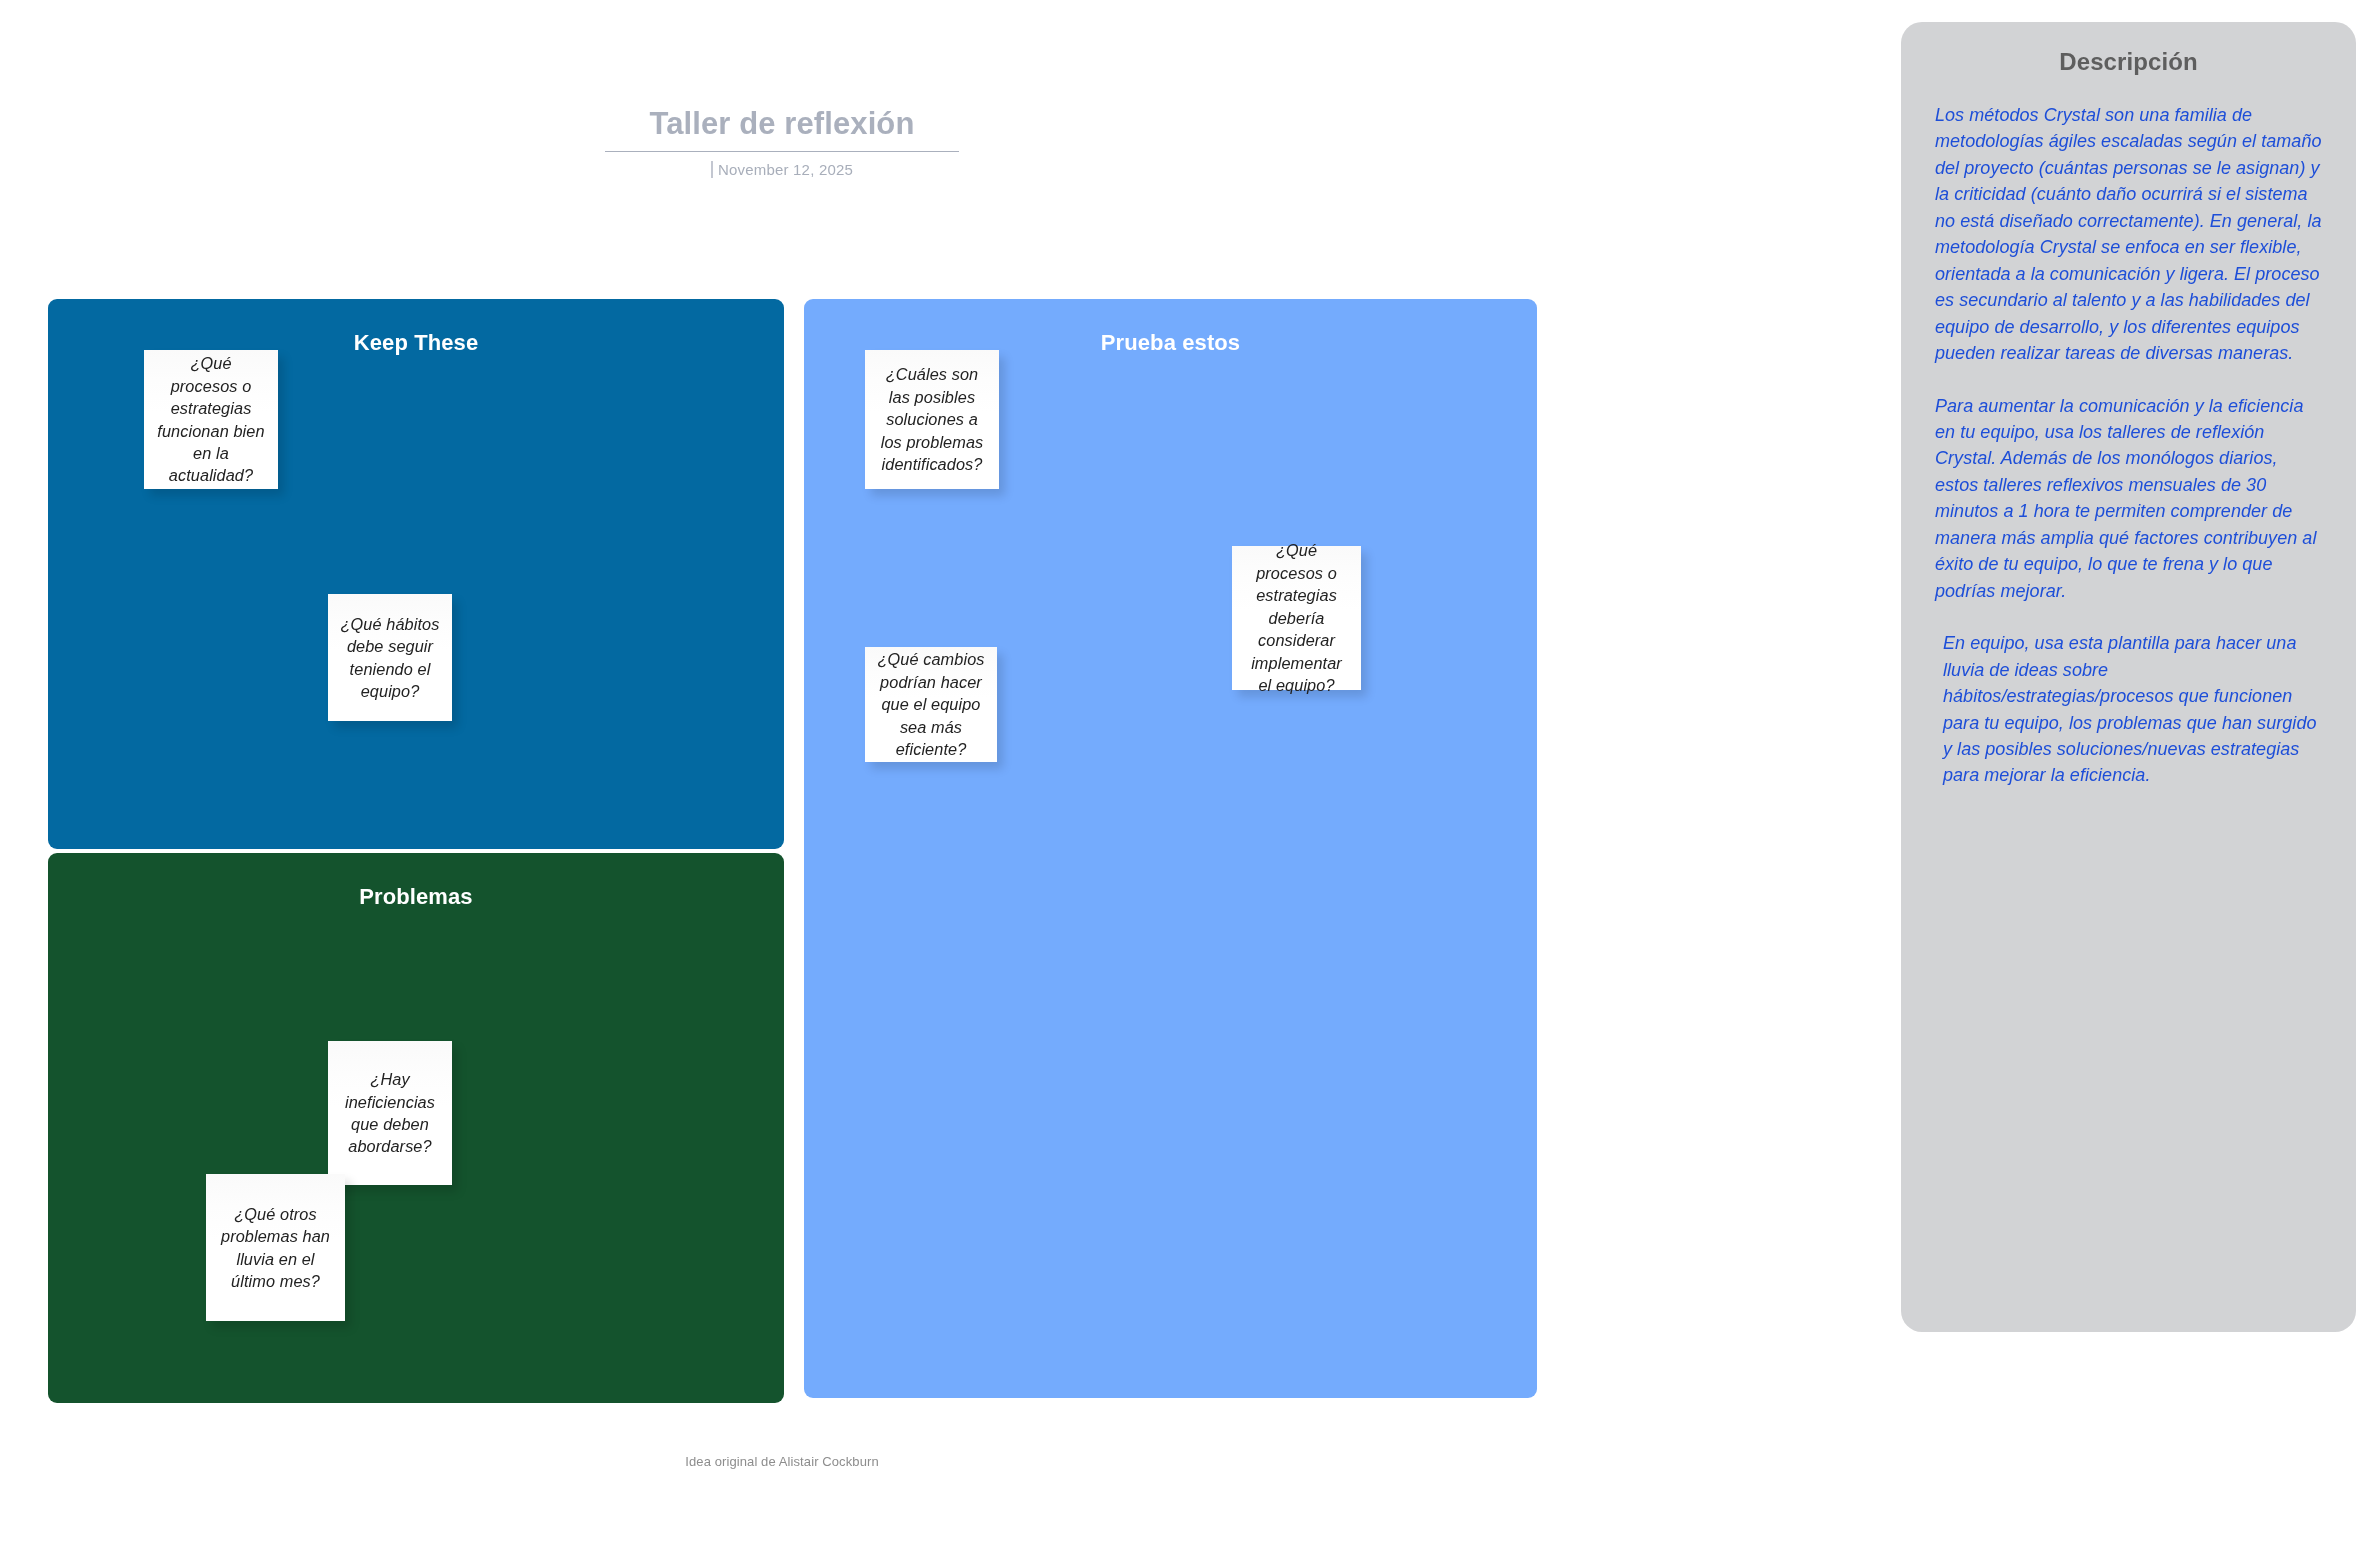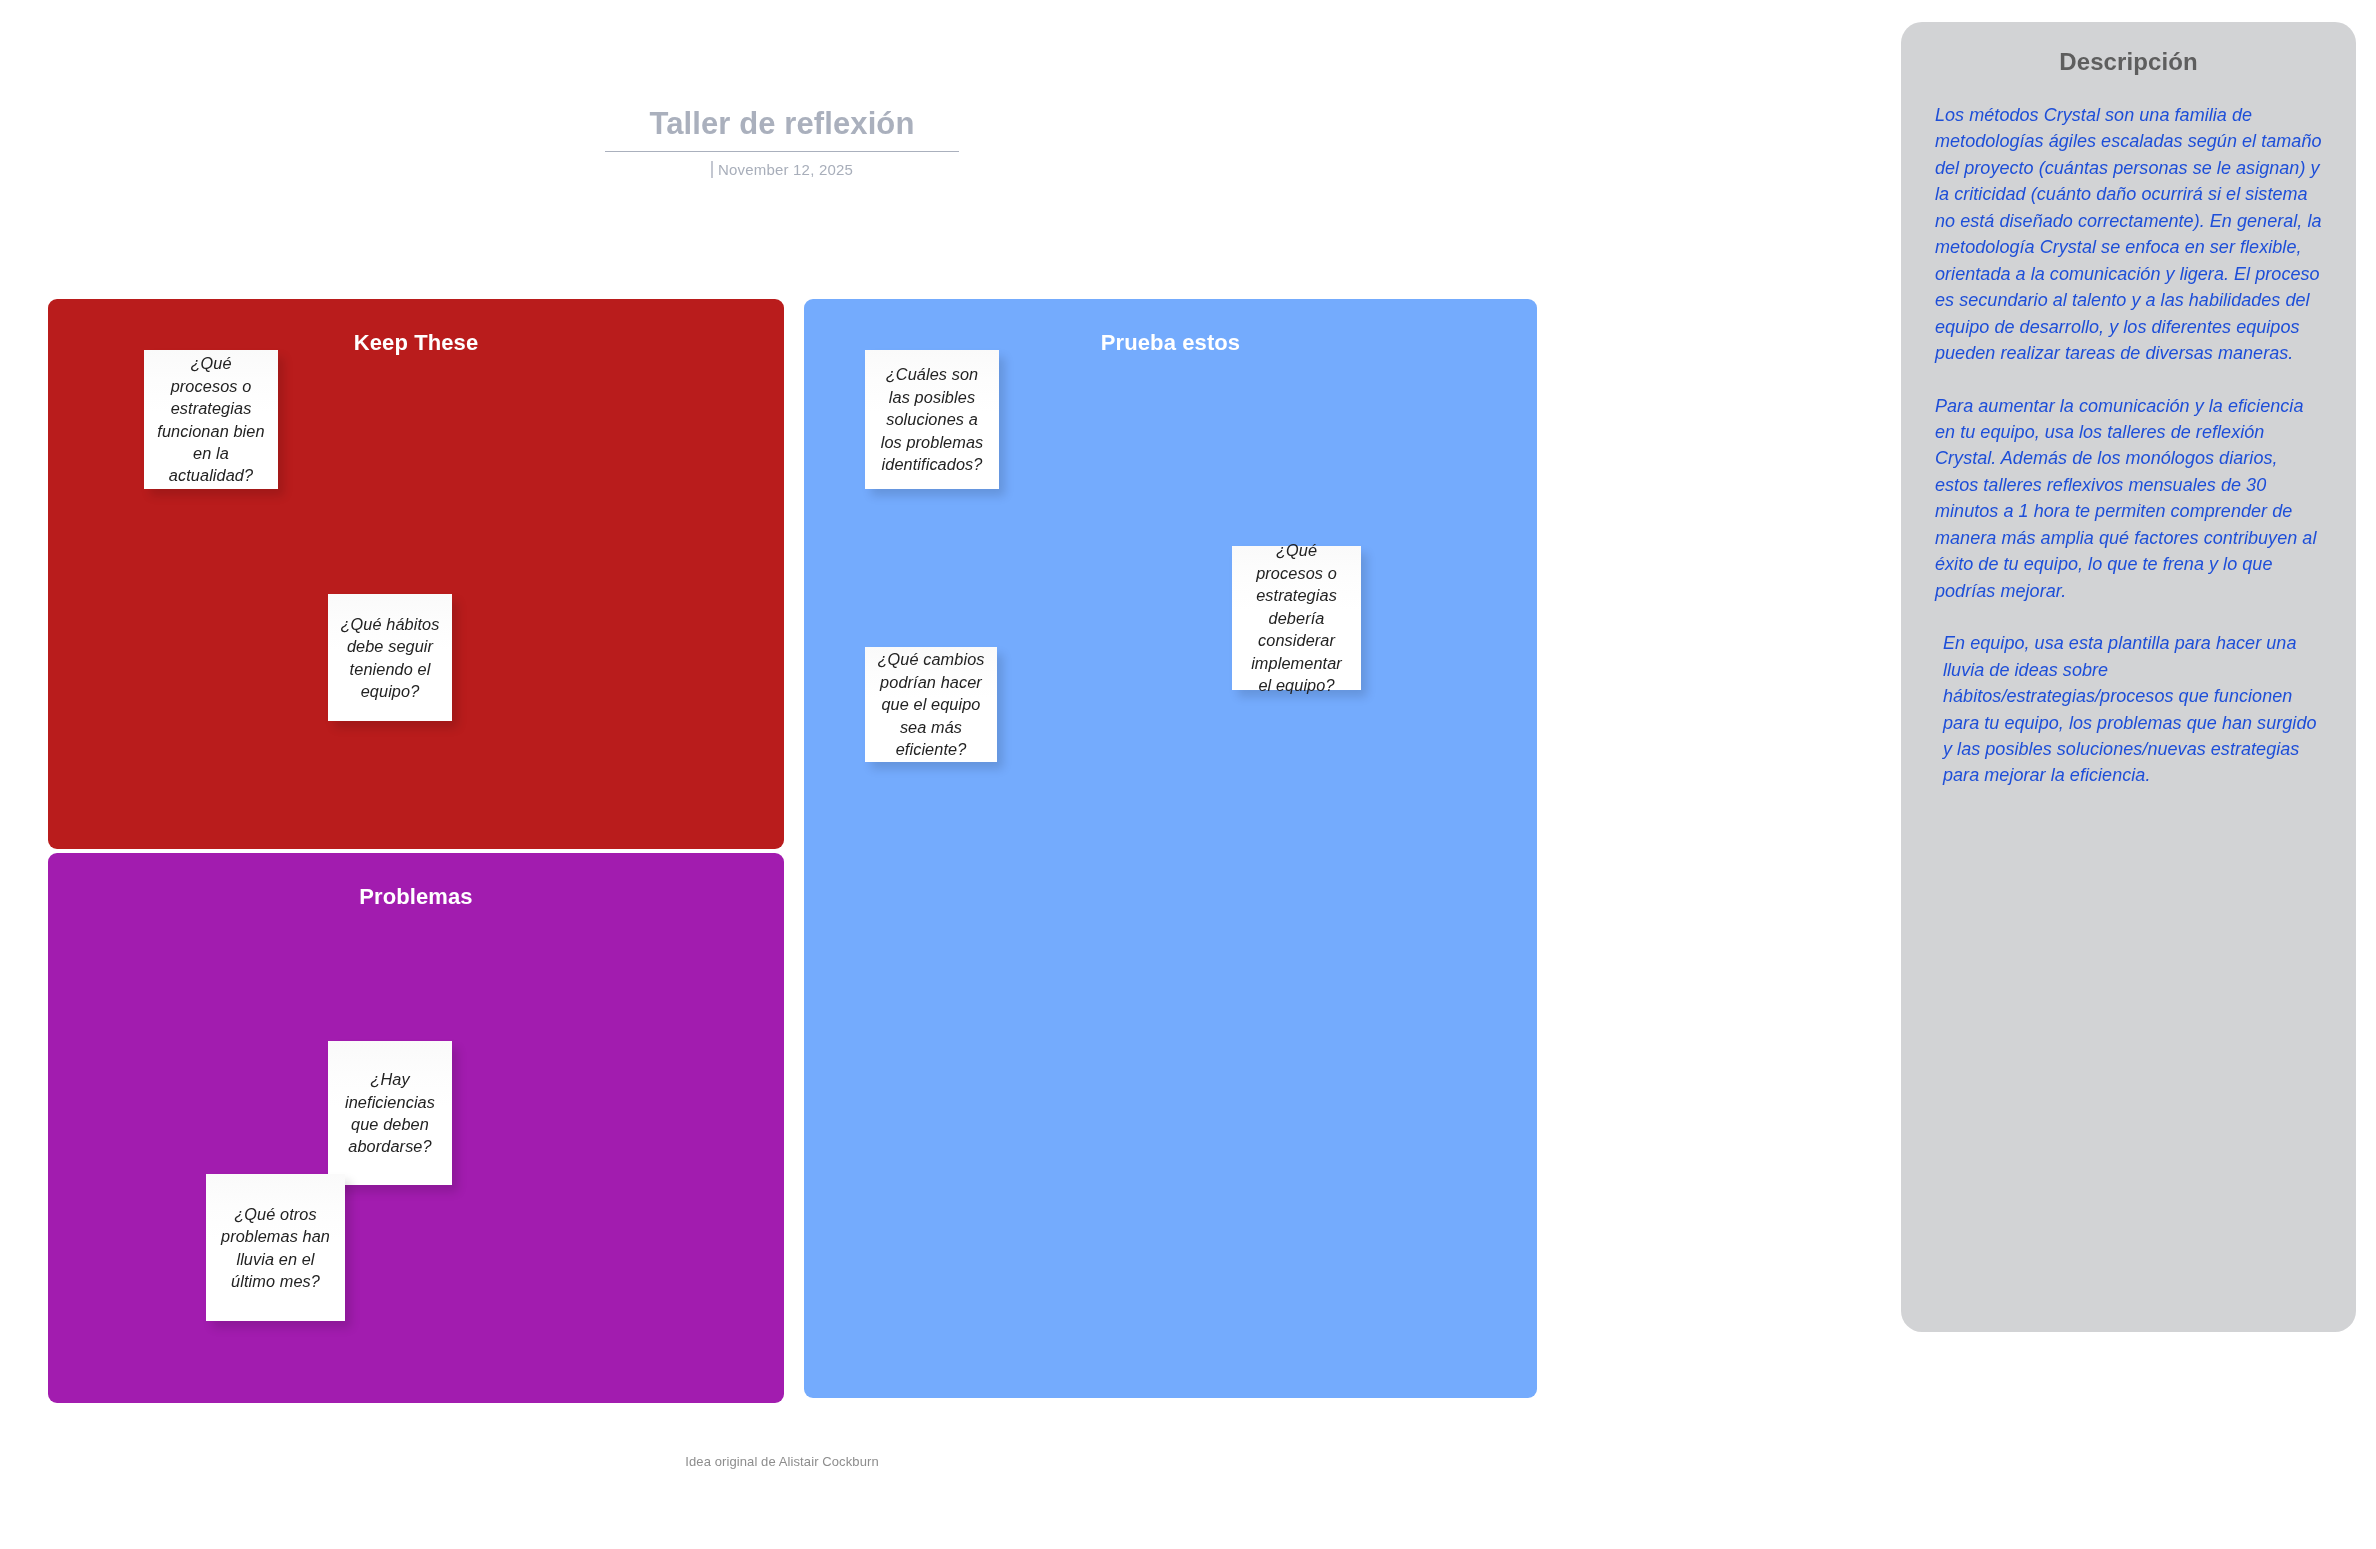--- a/index.html
+++ b/index.html
@@ -139,33 +139,33 @@
 
 <div class="header">
   <div class="board-title">Taller de reflexión</div>
   <div class="title-rule"></div>
   <div class="date-row">
     <span class="date-bar"></span>
     <span class="board-date">November 12, 2025</span>
   </div>
 </div>
 
-<div class="panel" id="panel-keep" style="background: #b91c1c;">
+<div class="panel" id="panel-keep" style="background: #0369a1;">
   <div class="panel-title">Keep These</div>
 
   <div class="note" style="left:96px; top:51px; width:134px; height:139px;">
     <span class="note-text">¿Qué procesos o estrategias funcionan bien en la actualidad?</span>
   </div>
 
   <div class="note" style="left:280px; top:295px; width:124px; height:127px;">
     <span class="note-text">¿Qué hábitos debe seguir teniendo el equipo?</span>
   </div>
 </div>
 
-<div class="panel" id="panel-problem" style="background: #a21caf;">
+<div class="panel" id="panel-problem" style="background: #14532d;">
   <div class="panel-title">Problemas</div>
 
 
   <div class="note" style="left:280px; top:188px; width:124px; height:144px;">
     <span class="note-text">¿Hay ineficiencias que deben abordarse?</span>
   </div>
 
   <div class="note" style="left:158px; top:321px; width:139px; height:147px;">
     <span class="note-text">¿Qué otros problemas han lluvia en el último mes?</span>
   </div>

